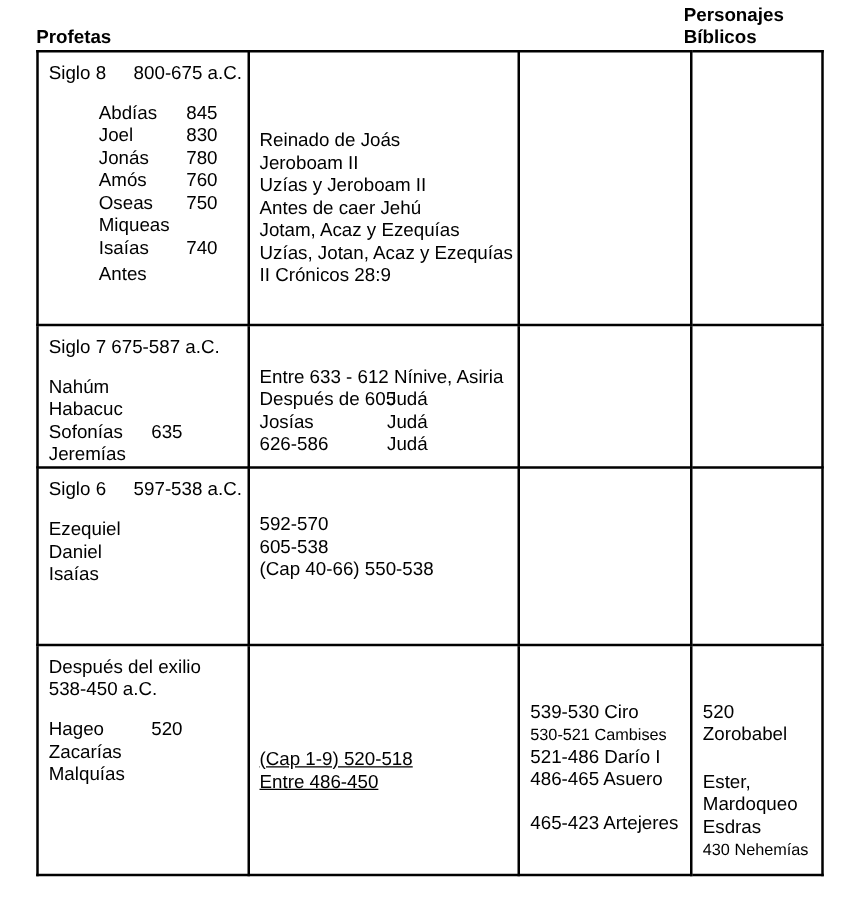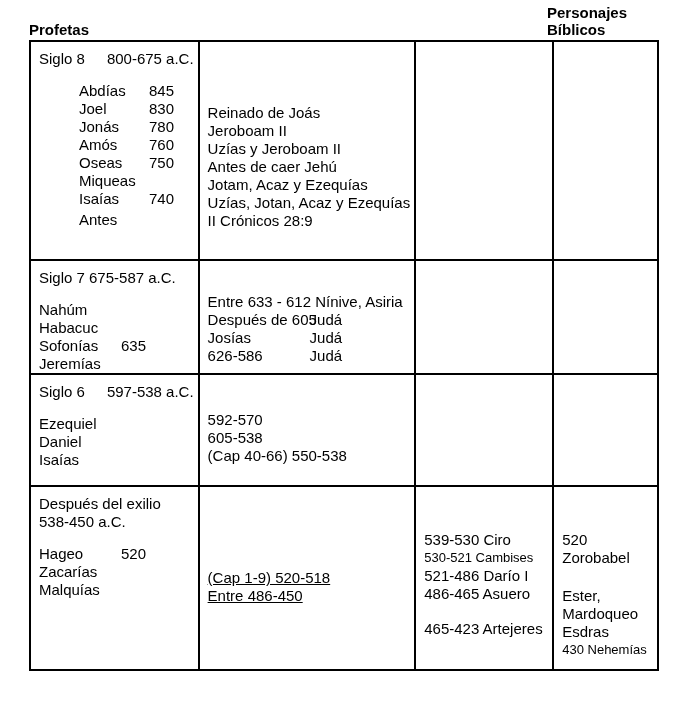--- a/index.html
+++ b/index.html
@@ -30,21 +30,21 @@
     vertical-align:top;
     padding:0;
     overflow:hidden;
   }
   .c1{width:158px;}
   .c2{width:211px;}
   .c3{width:136px;}
   .c4{width:103px;}
   .r1{height:219px;}
   .r2{height:100px;}
-  .r3{height:112px;}
+  .r3{height:142px;}
   .r4{height:184px;}
   .pad{padding:8px 4px 0 8px;}
   .ln{line-height:18px;white-space:nowrap;}
   .bold{font-weight:normal;}
   .range{margin-left:22px;}
   .spacer{height:14px;}
   .gap{height:17px;}
   .gap-lg{height:20px;}
   .pname{display:inline-block;width:70px;margin-left:40px;}
   .pname-w{display:inline-block;width:82px;}

